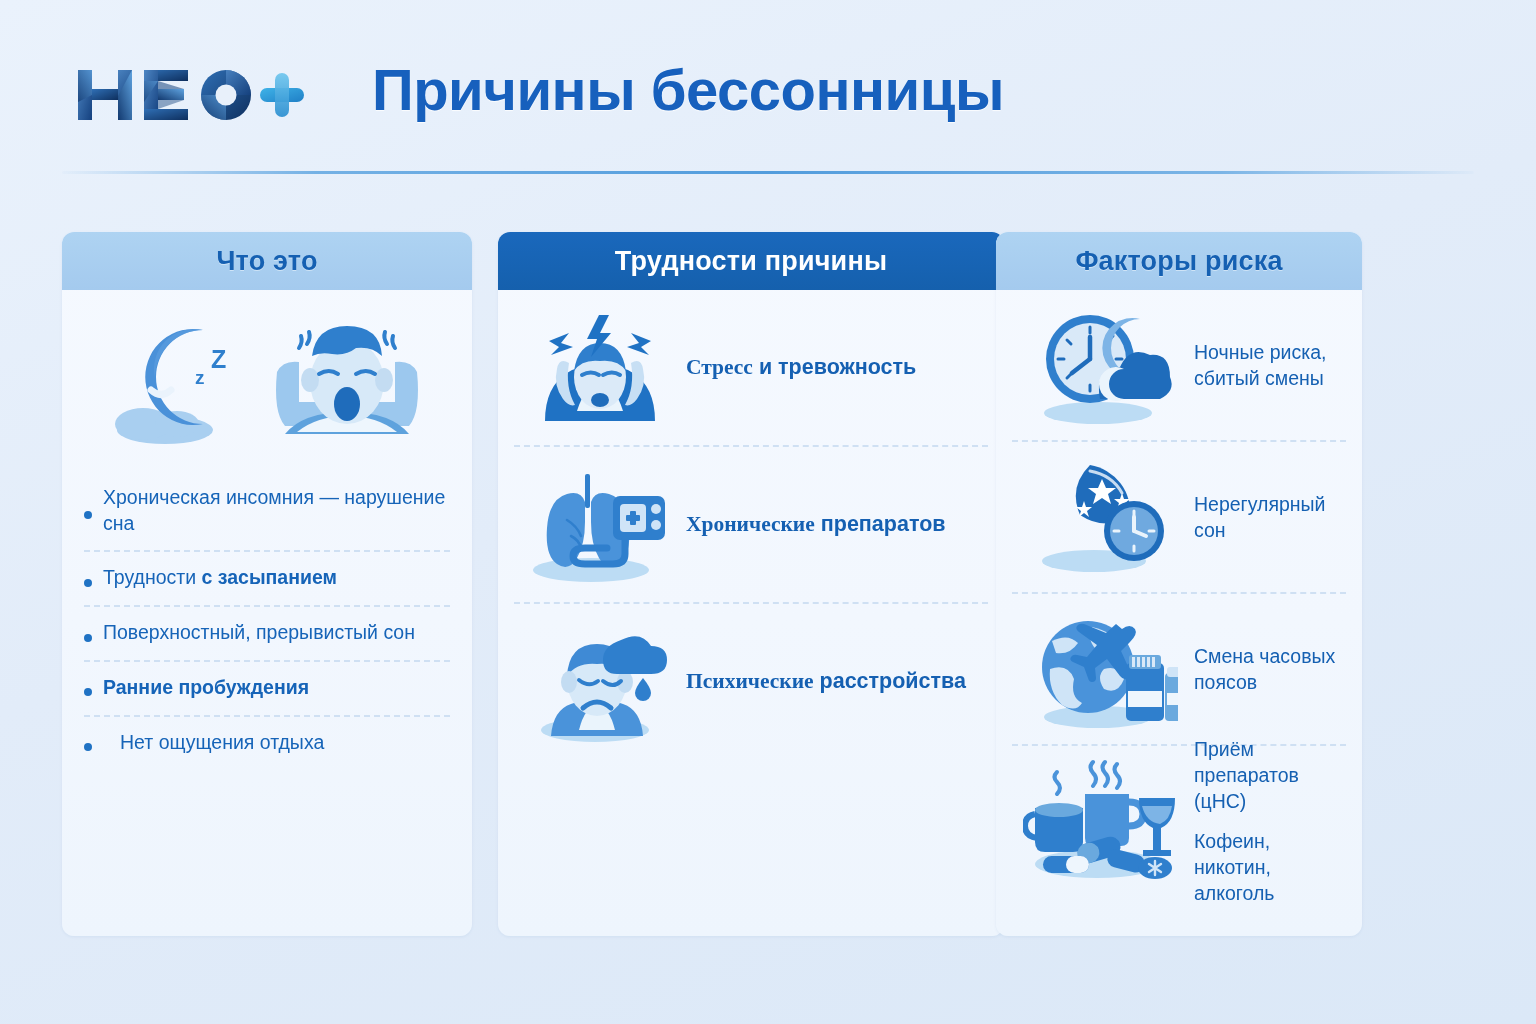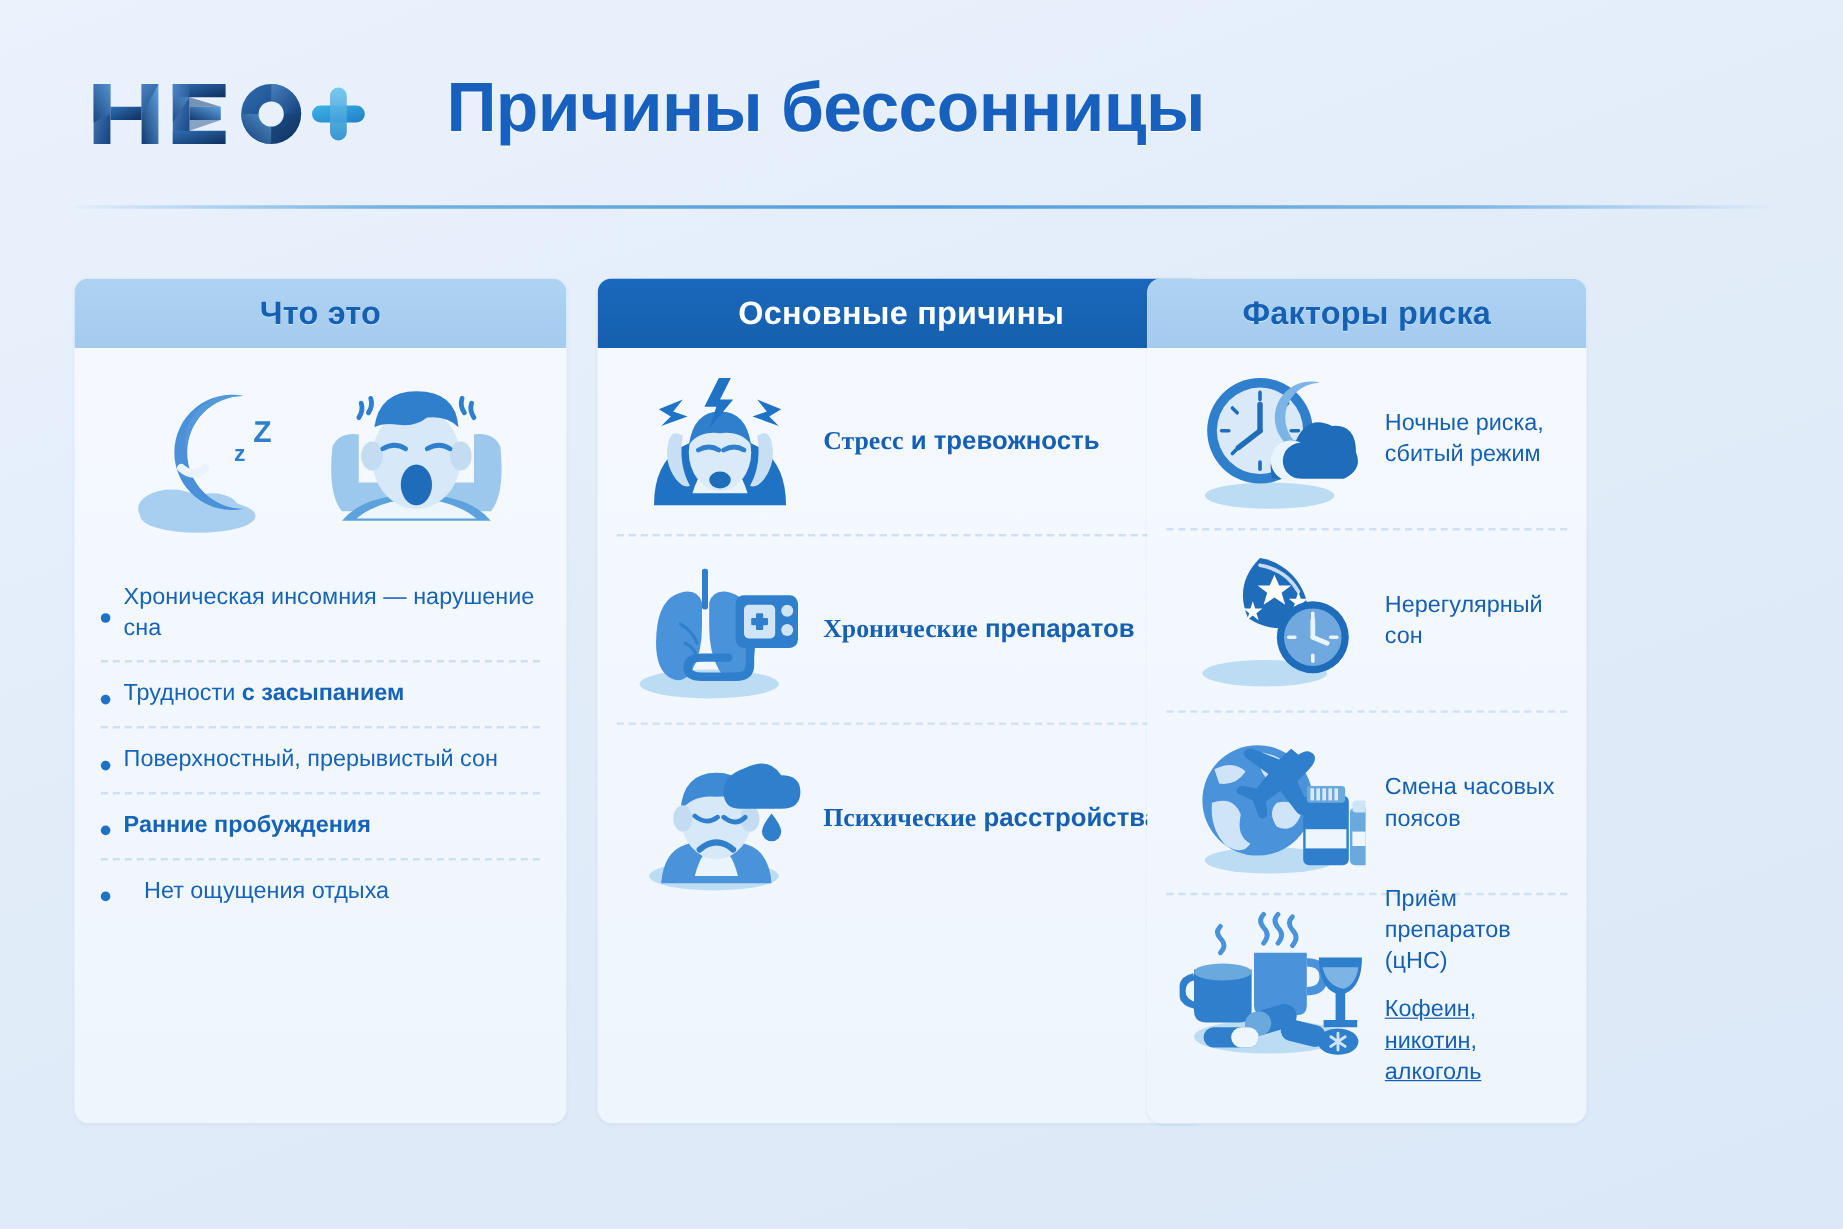--- a/index.html
+++ b/index.html
@@ -67,21 +67,21 @@
     position: absolute;
     top: 0;
     height: 704px;
     border-radius: 12px;
     background: linear-gradient(to bottom, #f5f9ff 0%, #f2f7fe 55%, #eef5fd 100%);
     box-shadow: 0 1px 3px rgba(90,140,190,0.10);
     overflow: hidden;
   }
   .card.col-1 { left: 62px;  width: 410px; }
   .card.col-2 { left: 498px; width: 506px; }
-  .card.col-3 { left: 956px; width: 366px; }
+  .card.col-3 { left: 996px; width: 366px; }
 
   .card-header {
     height: 58px;
     display: flex;
     align-items: center;
     justify-content: center;
     font-size: 27px;
     font-weight: bold;
     letter-spacing: 0.2px;
   }
@@ -160,21 +160,21 @@
   .col-2 .icon-row { height: 155px; }
   .col-2 .icon-cell { width: 172px; }
   .col-2 .row-label { font-size: 21.5px; }
   .col-2 .row-label b { font-weight: bold; font-family: Liberation Serif, serif; }
   .col-2 .row-label span.reg { font-weight: bold; }
 
   
   .col-3 .icon-row { height: 150px; }
   .col-3 .icon-cell { width: 182px; }
   .col-3 .row-label { font-size: 19.5px; font-weight: normal; }
-  .col-3 .sub-label { margin-top: 14px; text-decoration: underline; }
+  .col-3 .sub-label { margin-top: 14px; }
 
   svg { display: block; }
 </style>
 </head>
 <body>
 
 <div class="header">
 
   <div class="logo" title="НЕО+">
     <svg width="232" height="66" viewBox="0 0 232 66">
@@ -285,21 +285,21 @@
         </li>
         <li class="bullet-item">
           <span class="bullet-dot"></span>
           <span>Нет ощущения отдыха</span>
         </li>
       </ul>
     </div>
   </div>
 
   <div class="card col-2">
-    <div class="card-header dark">Основные причины</div>
+    <div class="card-header dark">Трудности причины</div>
     <div class="card-body">
       <div class="icon-rows">
 
         <div class="icon-row">
           <div class="icon-cell">
             <svg width="150" height="130" viewBox="0 0 150 130">
               <path d="M20 118 q0 -34 22 -48 q12 -8 33 -8 q21 0 33 8 q22 14 22 48 Z" fill="#1f72c4"></path>
               <path d="M52 108 q8 -26 23 -26 q15 0 23 26 Z" fill="#eaf4fc"></path>
               <ellipse cx="75" cy="74" rx="26" ry="32" fill="#dbeaf8"></ellipse>
               <path d="M49 68 q4 -28 26 -28 q22 0 26 28 q-8 -12 -26 -10 q-18 -2 -26 10 Z" fill="#2f7fcd"></path>
@@ -382,21 +382,21 @@
               </g>
               <line x1="62" y1="56" x2="62" y2="34" stroke="#1f6cbb" stroke-width="4.5" stroke-linecap="round"></line>
               <line x1="62" y1="56" x2="44" y2="70" stroke="#1f6cbb" stroke-width="4.5" stroke-linecap="round"></line>
               <path d="M112 16 A30 30 0 1 0 112 74 A24 24 0 1 1 112 16 Z" fill="#7db4e6"></path>
               <path d="M72 96 q-6 -30 20 -32 q10 -22 30 -12 q20 -2 20 22 q6 14 -10 22 Z" fill="#1f6cbb"></path>
               <path d="M96 66 A17 17 0 1 0 96 96 A14 14 0 1 1 96 66 Z" fill="#eaf4fc"></path>
             </svg>
           </div>
           <div class="row-label">
             <div>Ночные риска,</div>
-            <div>сбитый режим</div>
+            <div>сбитый смены</div>
           </div>
         </div>
 
         <div class="icon-row">
           <div class="icon-cell">
             <svg width="150" height="124" viewBox="0 0 150 124">
               <ellipse cx="66" cy="106" rx="52" ry="11" fill="#bcdcf4"></ellipse>
               <path d="M52 8 A48 48 0 1 0 52 104 A38 38 0 1 1 52 8 Z" fill="#1f6cbb"></path>
               <path d="M62 10 A48 48 0 0 1 102 62 q-26 14 -50 -2 q-12 -28 10 -50 Z" fill="#1f6cbb"></path>
               <path d="M62 16 q22 4 32 22" stroke="#e6f0fa" stroke-width="3" fill="none" stroke-linecap="round" opacity="0.85"></path>

